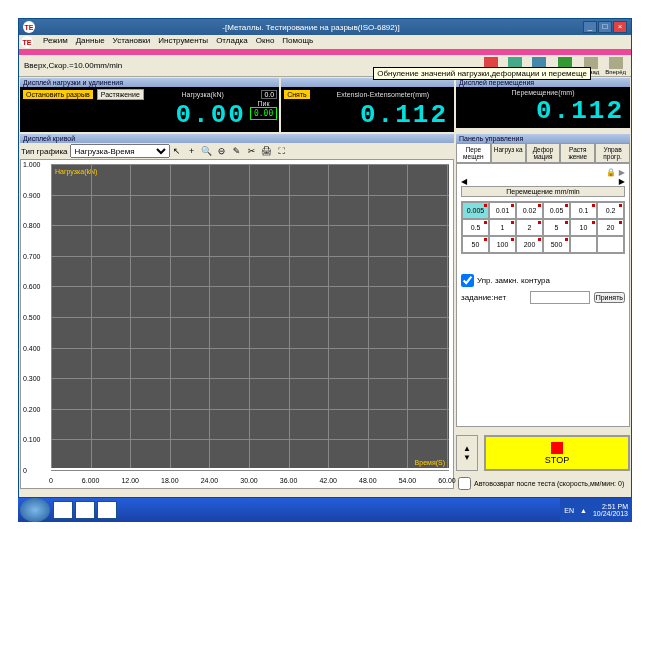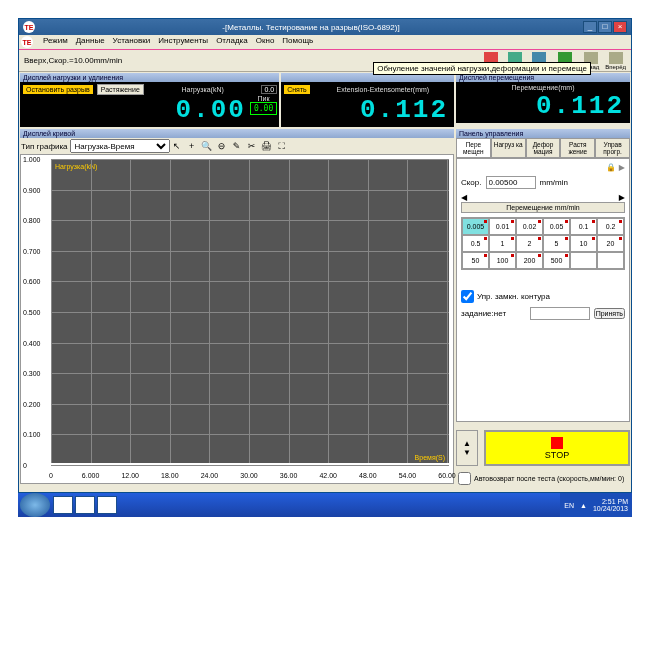--- a/index.html
+++ b/index.html
@@ -5,21 +5,21 @@
 * { box-sizing: border-box; margin: 0; padding: 0; font-family: Tahoma, sans-serif; }
 body { background: #fff; width: 650px; height: 650px; overflow: hidden; font-size: 8px; }
 .container { padding: 18px; background: #fff; }
 .app { border: 1px solid #0a4d8c; background: #ece9d8; width: 614px; }
 .titlebar { background: linear-gradient(#3b6ea5,#2a5d94); color: #fff; padding: 2px 4px; display: flex; align-items: center; font-size: 8px; height: 16px; }
 .titlebar .icon { width: 12px; height: 12px; background: #fff; border-radius: 50%; margin-right: 4px; display: flex; align-items: center; justify-content: center; color: #c00; font-size: 7px; font-weight: bold; }
 .titlebar .title { flex: 1; text-align: center; }
 .winbtns { display: flex; gap: 1px; }
 .winbtn { width: 14px; height: 12px; background: #4b7bb0; border: 1px solid #1a4d7c; color: #fff; font-size: 8px; text-align: center; line-height: 10px; }
 .winbtn.close { background: #e04343; }
-.menubar { background: #ece9d8; padding: 1px 2px; display: flex; gap: 8px; font-size: 8px; border-bottom: 1px solid #ec4899; }
+.menubar { background: #ece9d8; padding: 1px 2px; display: flex; gap: 8px; font-size: 8px; border-bottom: 6px solid #ec4899; }
 .menubar .icon { width: 12px; height: 12px; background: #fff; border-radius: 50%; display: flex; align-items: center; justify-content: center; color: #c00; font-size: 7px; font-weight: bold; margin-right: 2px; }
 .toolbar { background: #ece9d8; padding: 1px 2px; display: flex; align-items: center; font-size: 8px; border-bottom: 1px solid #aca899; height: 22px; }
 .toolbar .status { padding: 1px 3px; }
 .toolbar .spacer { flex: 1; }
 .toolbtn { display: flex; flex-direction: column; align-items: center; padding: 0 3px; font-size: 6px; }
 .toolbtn-icon { width: 14px; height: 12px; background: #888; }
 .tooltip { position: absolute; background: #ffffe1; border: 1px solid #000; padding: 1px 3px; font-size: 8px; z-index: 100; }
 .row { display: flex; gap: 2px; padding: 1px; }
 .panel-title { background: linear-gradient(#b4c8e8,#8fa8d0); color: #003; font-size: 7px; padding: 1px 3px; }
 .lcd-panel { background: #000; padding: 2px; flex: 1; }
@@ -242,25 +242,20 @@
       <div class="ctrl-tab">Нагруз ка</div>
       <div class="ctrl-tab">Дефор мация</div>
       <div class="ctrl-tab">Растя жение</div>
       <div class="ctrl-tab">Управ прогр.</div>
     </div>
     <div class="ctrl-body">
       <div style="text-align:right;">
         <span style="color:#888;">🔒</span>
         <span style="color:#888;">▶</span>
       </div>
-      <div class="speed-row">
-        <span>Скор.</span>
-        <input class="speed-input" value="0.00500" style="">
-        <span>mm/min</span>
-      </div>
       <div style="display:flex;">
               <span style="flex:1">◀</span>
               <span>▶</span>
             </div>
       <div style="text-align:center;border:1px solid #999;background:#ece9d8;padding:1px;font-size:7px;">Перемещение mm/min</div>
       <div class="preset-grid" id="preset-grid">
               <div class="preset active">0.005<div class="dot"></div></div>
               <div class="preset">0.01<div class="dot"></div></div>
               <div class="preset">0.02<div class="dot"></div></div>
               <div class="preset">0.05<div class="dot"></div></div>

